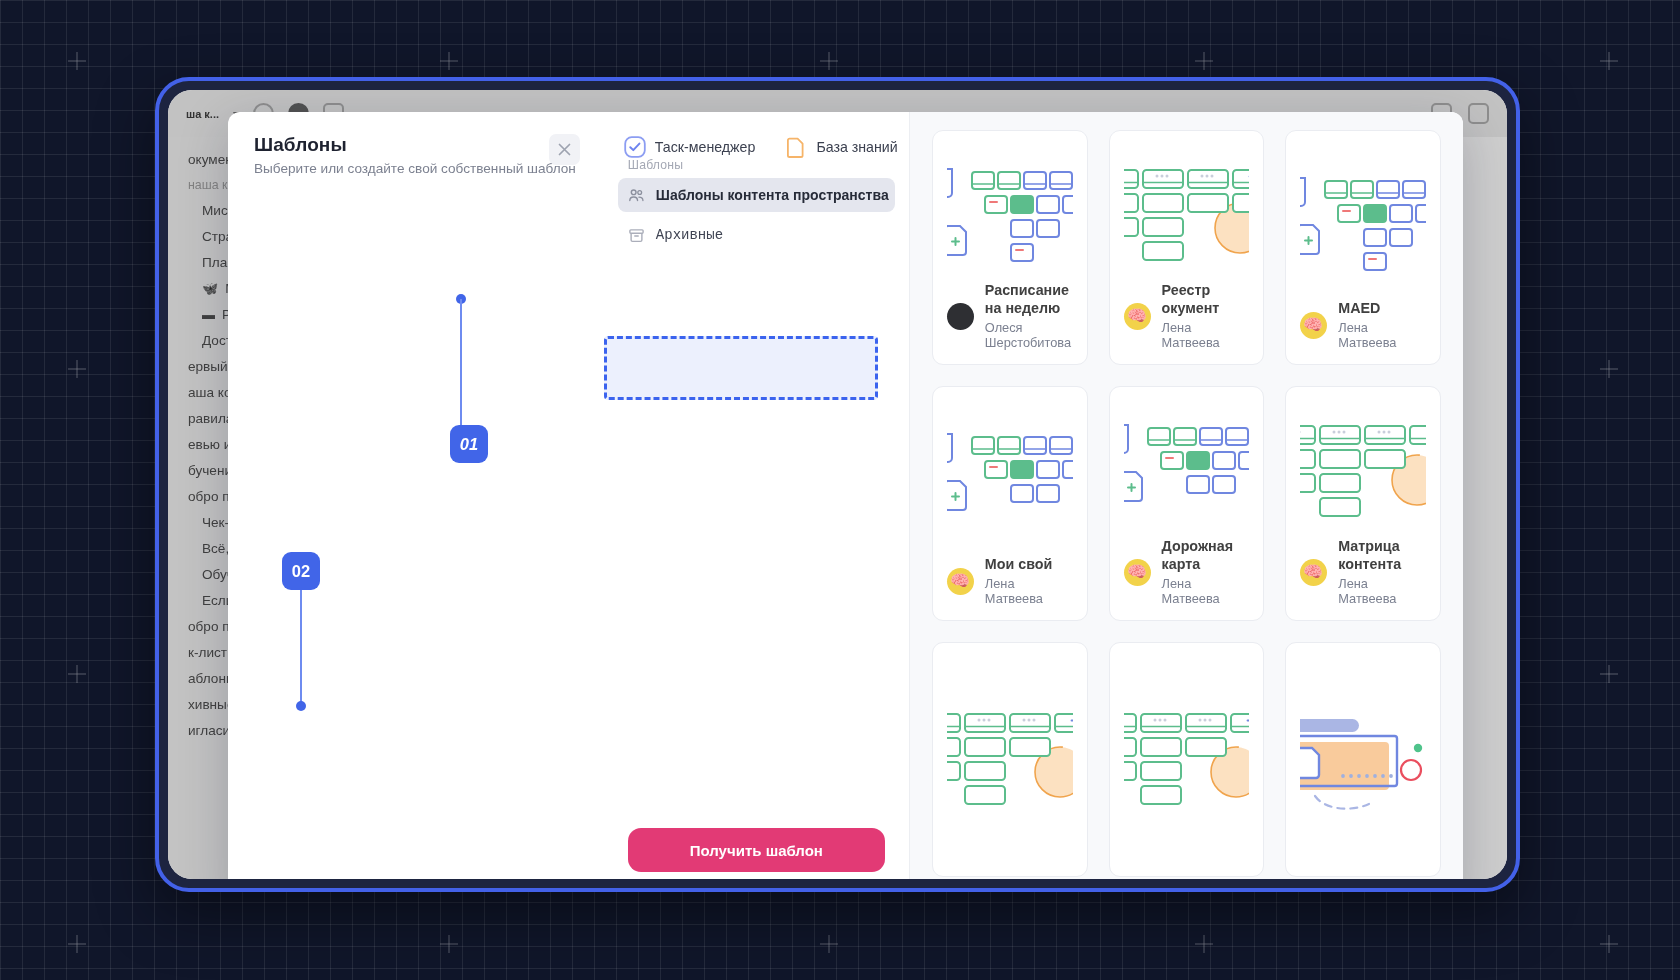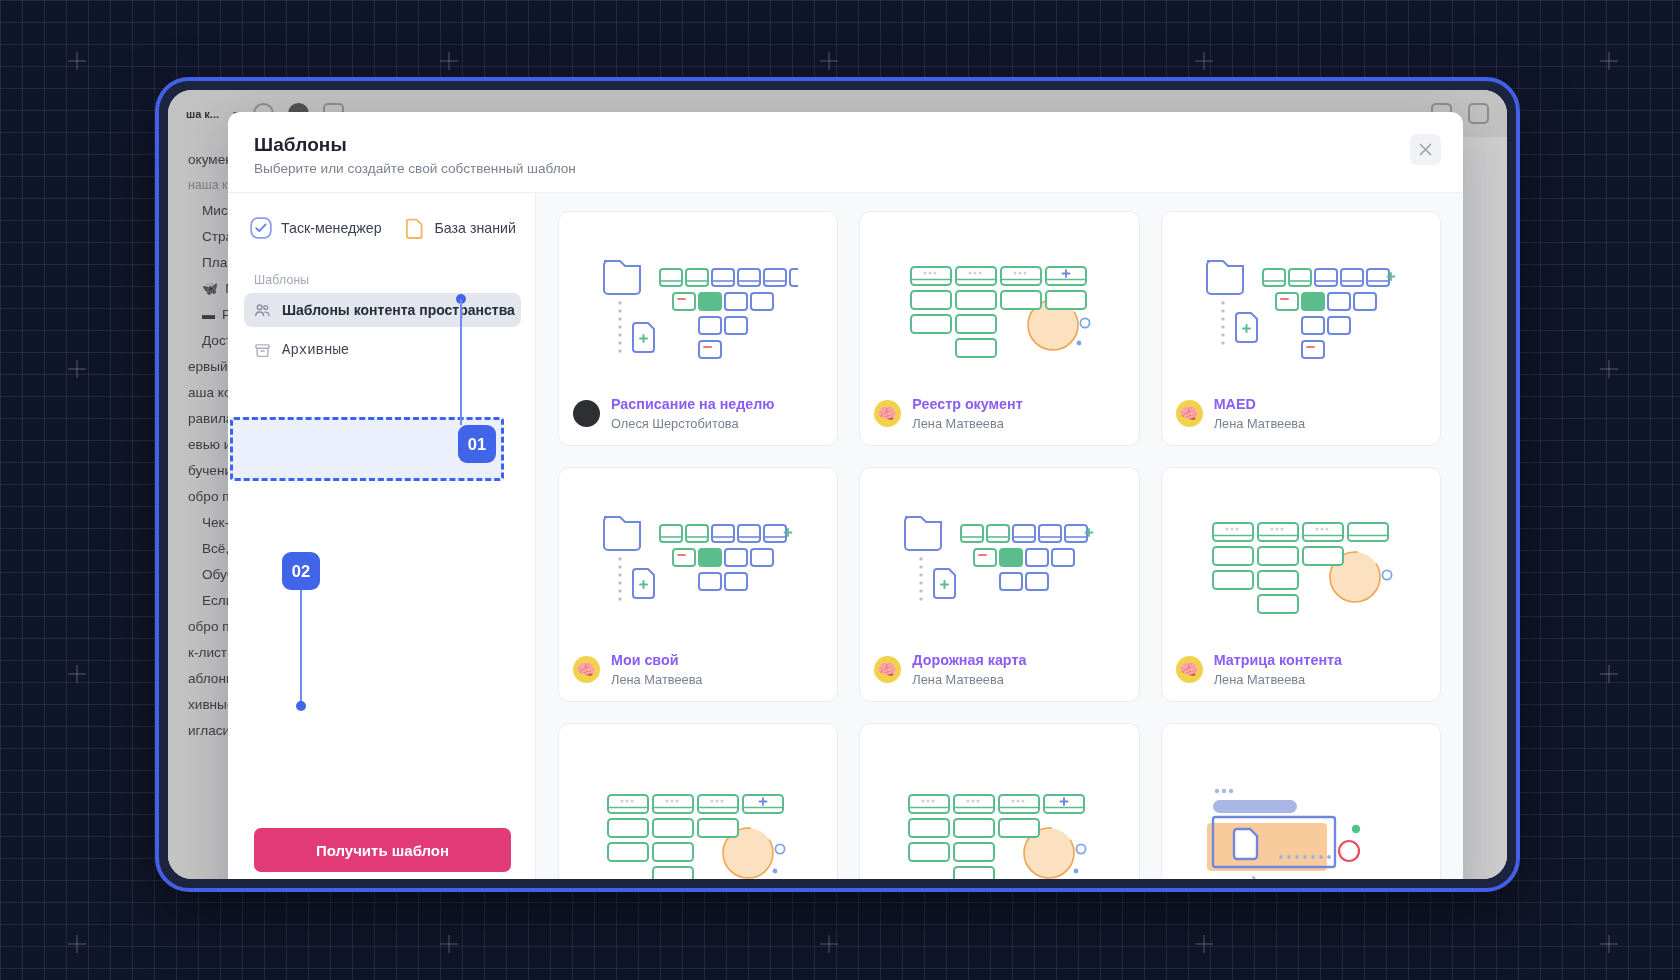--- a/index.html
+++ b/index.html
@@ -98,21 +98,21 @@
 
   
   #modal {
     position: absolute;
     left: 60px; top: 22px;
     width: 1235px; height: 790px;
     background: #fff;
     border-radius: 12px;
     box-shadow: 0 14px 50px rgba(20,25,50,.22);
     overflow: hidden;
-    display: flex; flex-direction: column;
+    display: flex; flex-direction: row;
   }
   #modal-header {
     position: relative;
     padding: 22px 26px 16px 26px;
     border-bottom: 1px solid #eceef2;
     flex: 0 0 auto;
   }
   #modal-title { font-size: 19px; font-weight: 700; color: #1e2230; letter-spacing: .1px; }
   #modal-sub { font-size: 13.6px; color: #7c8190; margin-top: 5px; }
   #close-btn {
@@ -124,40 +124,40 @@
   #modal-body { flex: 1 1 auto; display: flex; min-height: 0; }
 
   
   #left-pane {
     width: 308px; flex: 0 0 308px;
     border-right: 1px solid #eceef2;
     display: flex; flex-direction: column;
     padding: 18px 14px 18px 16px;
     position: relative;
   }
-  #chips { display: flex; gap: 22px; padding: 6px 6px 0 6px; margin-bottom: 34px; }
+  #chips { display: flex; gap: 30px; padding: 6px 6px 0 6px; }
   .chip { display: flex; align-items: center; gap: 9px; cursor: pointer; }
   .chip-label { font-size: 14.2px; color: #3c4150; white-space: nowrap; }
   .chip-ic { width: 22px; height: 22px; flex: 0 0 22px; }
 
   #nav-group { position: relative; }
   #nav-heading {
     font-size: 12.2px; color: #a4a8b4; padding: 0 10px 6px 10px; letter-spacing: .2px;
   }
   .nav-item {
     display: flex; align-items: center; gap: 11px;
     height: 34px; padding: 0 10px; border-radius: 8px;
     font-size: 14px; color: #3f4453; cursor: pointer; white-space: nowrap;
   }
   .nav-item.active { background: #e4e6ee; font-weight: 600; color: #262b38; }
   .nav-ic { width: 17px; height: 17px; flex: 0 0 17px; opacity: .72; }
 
   #get-template-wrap { margin-top: auto; position: relative; padding: 12px 10px; }
   #get-template-btn {
-    width: 100%; height: 44px; border: none; border-radius: 7px;
+    width: 100%; height: 44px; border: none; border-radius: 13px;
     background: #e23a75; color: #fff; font-size: 15px; font-weight: 600;
     cursor: pointer; font-family: inherit;
   }
 
   
   .hl {
     position: absolute;
     border: 3px dashed #3b63ee;
     background: rgba(73,104,235,.10);
     border-radius: 4px;
@@ -199,21 +199,21 @@
   .card-art { flex: 1 1 auto; position: relative; overflow: hidden; }
   .card-art svg { position: absolute; left: 50%; top: 50%; transform: translate(-50%,-50%); }
   .card-foot { display: flex; align-items: center; gap: 11px; flex: 0 0 auto; }
   .avatar {
     width: 27px; height: 27px; border-radius: 50%; flex: 0 0 27px;
     overflow: hidden; display: flex; align-items: center; justify-content: center;
     font-size: 16px; line-height: 1;
   }
   .avatar.photo { background: #2e2f33; }
   .avatar.lena  { background: #f2d24a; }
-  .card-name { font-size: 14.3px; font-weight: 700; color: #8b5cf6; line-height: 1.25; }
+  .card-name { font-size: 14.3px; font-weight: 700; color: #404040; line-height: 1.25; }
   .card-author { font-size: 12.8px; color: #7b8090; margin-top: 2px; }
 </style>
 </head>
 <body>
 
 <div id="stage">
   <div id="dot-grid"></div>
   <div class="plus" style="left:68px;  top:52px;"></div>
   <div class="plus" style="left:68px;  top:360px;"></div>
   <div class="plus" style="left:68px;  top:665px;"></div>
@@ -774,21 +774,21 @@
                 <div class="card-foot"></div>
               </div>
 
             </div>
           </div>
         </div>
       </div>
 
       <div class="callout" style="left:274px; top:209px;">
         <div class="leader" style="left:18px; top:0; height:126px;"></div>
-        <div class="badge" style="position:absolute; left:16px; top:126px;">01</div>
+        <div class="badge" style="position:absolute; left:8px; top:126px;font-style:italic;">01</div>
       </div>
 
       <div class="callout" style="left:114px; top:462px;">
         <div class="badge">02</div>
         <div class="leader" style="left:18px; top:38px; height:115px;"></div>
         <div class="leader-dot" style="left:14px; top:149px;"></div>
       </div>
 
       <div class="leader-dot" style="position:absolute; left:288px; top:204px;"></div>
 

